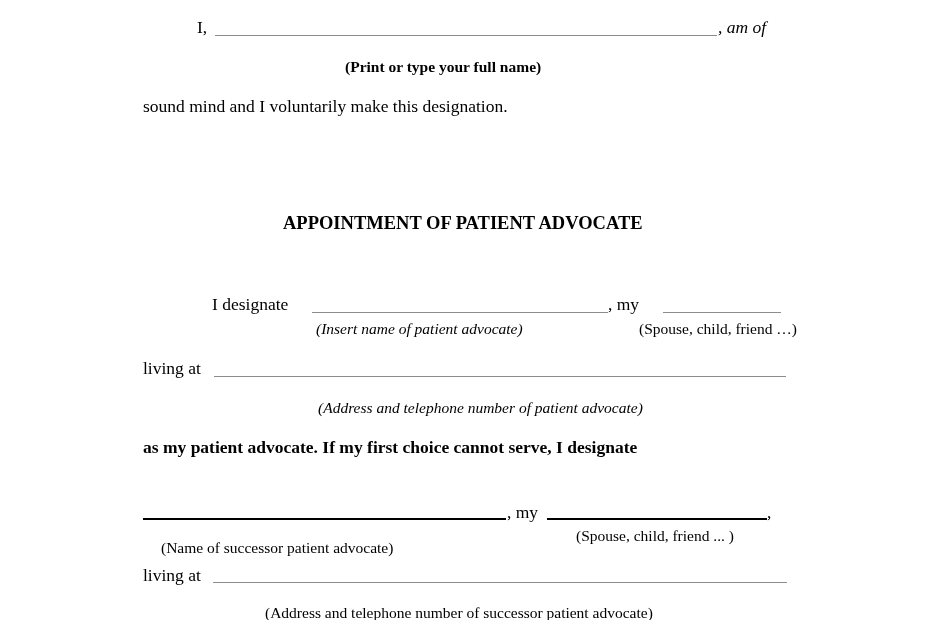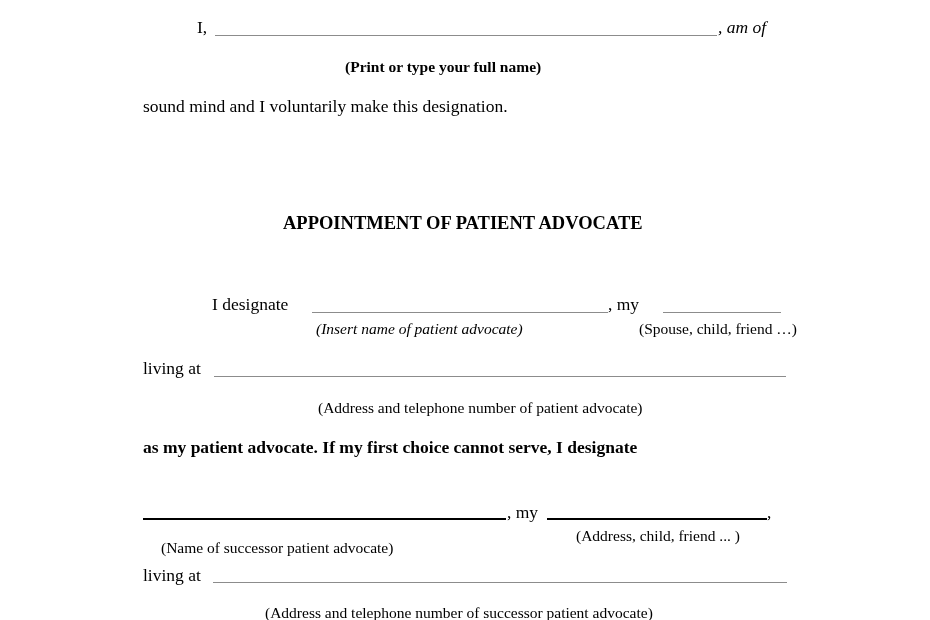--- a/index.html
+++ b/index.html
@@ -43,26 +43,26 @@
 
 <span class="abs t17" style="left:212px; top:294px;">I designate</span>
 <div class="field-gray" style="left:312px; top:312px; width:296px;"></div>
 <span class="abs t17" style="left:608px; top:294px;">, my</span>
 <div class="field-gray" style="left:663px; top:312px; width:118px;"></div>
 <span class="abs t15" style="left:316px; top:320px;font-style:italic;">(Insert name of patient advocate)</span>
 <span class="abs t15" style="left:624px; top:320px;margin-left:15px;">(Spouse, child, friend …)</span>
 
 <span class="abs t17" style="left:143px; top:358px;">living at</span>
 <div class="field-gray" style="left:214px; top:376px; width:572px;"></div>
-<span class="abs t15" style="left:318px; top:399px;">(Address and telephone number of patient advocate)</span>
+<span class="abs t15" style="left:318px; top:399px;font-style:italic;">(Address and telephone number of patient advocate)</span>
 
 <span class="abs t17" style="left:143px; top:437px;font-weight:bold;">as my patient advocate.  If my first choice cannot serve, I designate</span>
 
 <div class="field-black" style="left:143px; top:518px; width:363px;"></div>
 <span class="abs t17" style="left:507px; top:502px;">, my</span>
 <div class="field-black" style="left:547px; top:518px; width:220px;"></div>
 <span class="abs t17" style="left:767px; top:502px;">,</span>
 <span class="abs t15" style="left:161px; top:539px;">(Name of successor patient advocate)</span>
-<span class="abs t15" style="left:576px; top:527px;">(Address, child, friend ... )</span>
+<span class="abs t15" style="left:576px; top:527px;">(Spouse, child, friend ... )</span>
 
 <span class="abs t17" style="left:143px; top:565px;">living at</span>
 <div class="field-gray" style="left:213px; top:582px; width:574px;"></div>
 <span class="abs t15" style="left:265px; top:604px;">(Address and telephone number of successor patient advocate)</span>
 
 </body></html>

